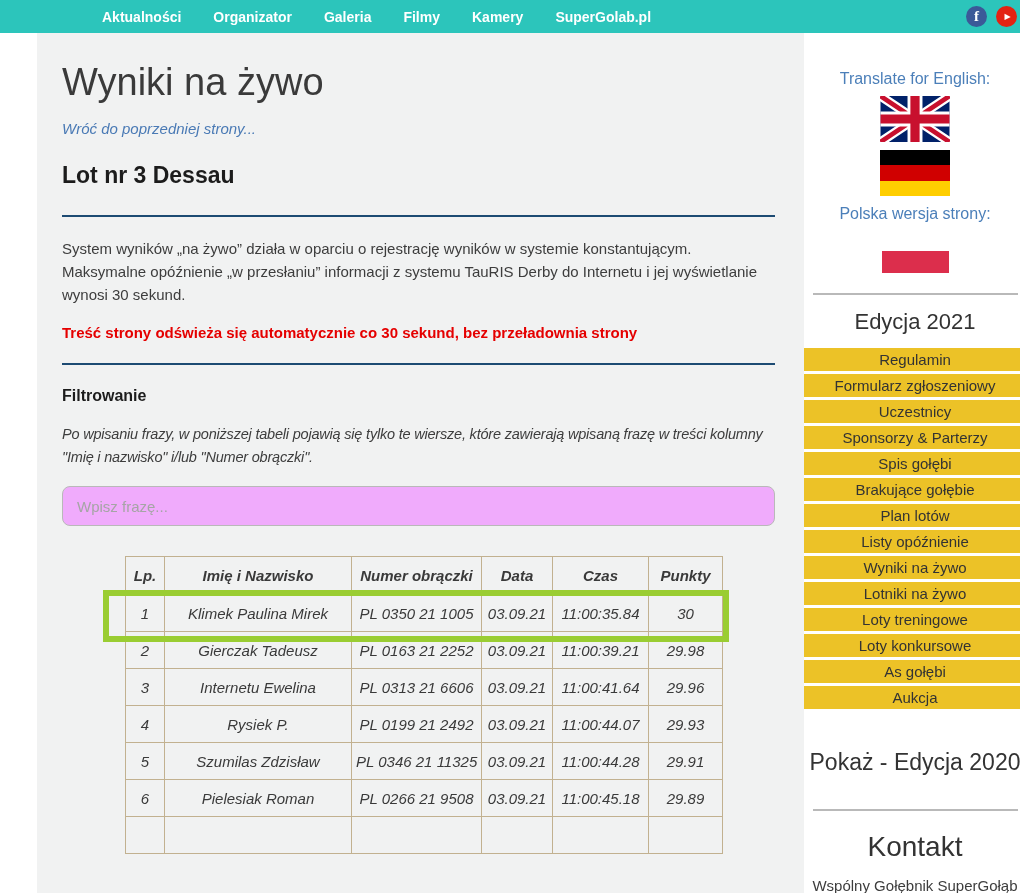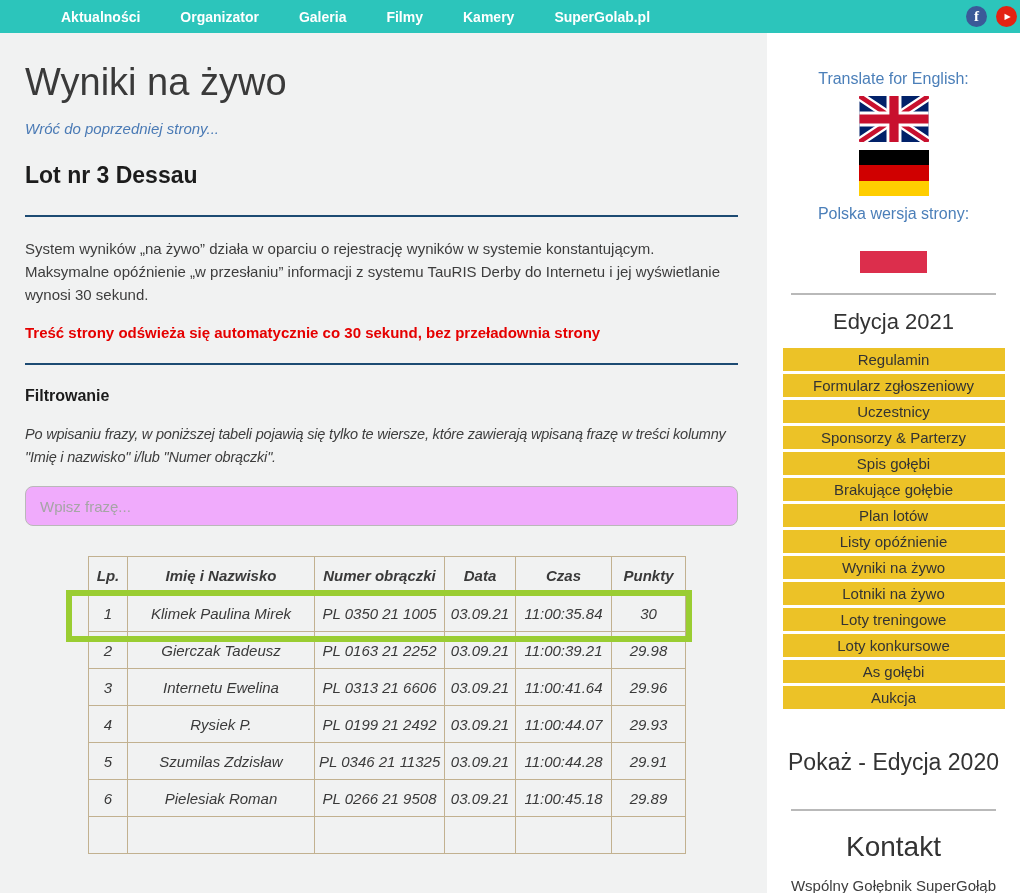--- a/index.html
+++ b/index.html
@@ -1,30 +1,30 @@
 <!DOCTYPE html>
 <html lang="pl"><head>
 <meta charset="utf-8">
 <style>
   * { margin:0; padding:0; box-sizing:border-box; }
   html,body { width:1020px; height:893px; overflow:hidden; background:#fff;
     font-family:"Liberation Sans", sans-serif; }
 
   
   .navbar { height:33px; background:#2cc5bb; display:flex; align-items:center; }
-  .nav-items { display:flex; gap:40px; padding-left:61px; }
+  .nav-items { display:flex; gap:32px; padding-left:102px; }
   .nav-items a { color:#fff; font-size:14px; font-weight:bold; text-decoration:none; cursor:pointer; white-space:nowrap; }
   .social { margin-left:auto; display:flex; gap:9px; padding-right:3px; align-items:center; }
   .icon-circle { width:21px; height:21px; border-radius:50%; display:flex; align-items:center; justify-content:center; cursor:pointer; }
   .fb { background:#3b5998; color:#fff; font-family:"Liberation Serif", serif; font-weight:bold; font-size:15px; }
   .yt { background:#e32212; color:#fff; font-size:8px; }
   .yt span { transform:translateX(1px); }
 
   
-  .page { display:flex; height:860px; }
+  .page { display:flex; height:860px;margin-left:37px; }
   .main { width:767px; background:#f1f2f2; padding:0 29px 0 25px; }
   .sidebar { flex:1; background:#fff; text-align:center; }
 
   
   .page-title { margin-top:28px; font-size:38px; font-weight:400; color:#3a3a3a; }
   .back-link { display:inline-block; margin-top:16px; font-size:15px; font-style:italic;
     color:#4a7ab5; text-decoration:none; cursor:pointer; }
   .lot-title { margin-top:24px; font-size:23px; font-weight:bold; color:#1c1c1c; }
   .hr-navy { border:none; border-top:2px solid #1d4b73; margin-top:26px; }
   .para { margin-top:20px; font-size:15px; line-height:23px; color:#3d3d3d; }

